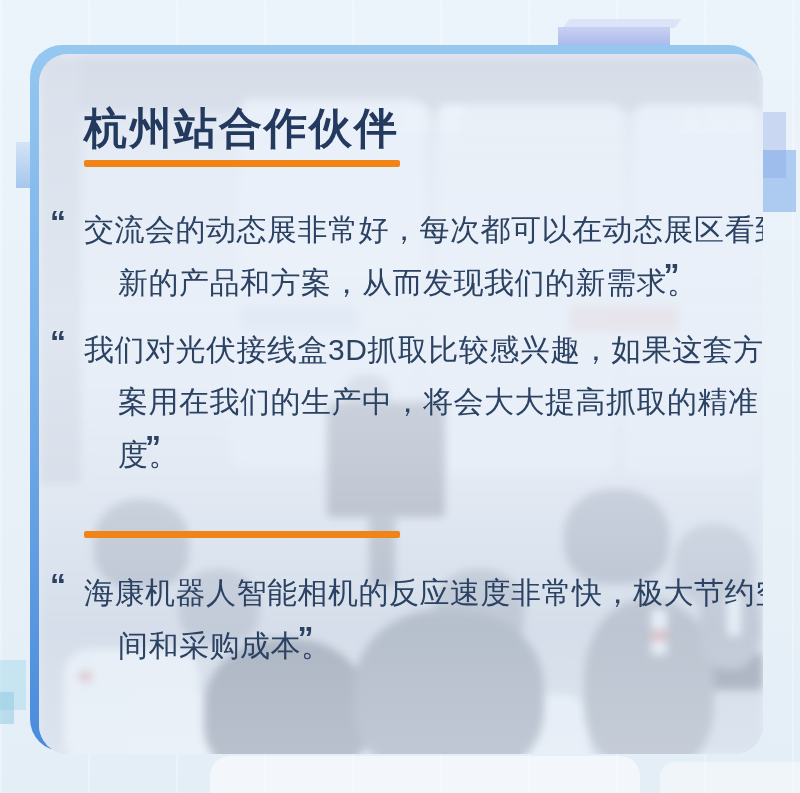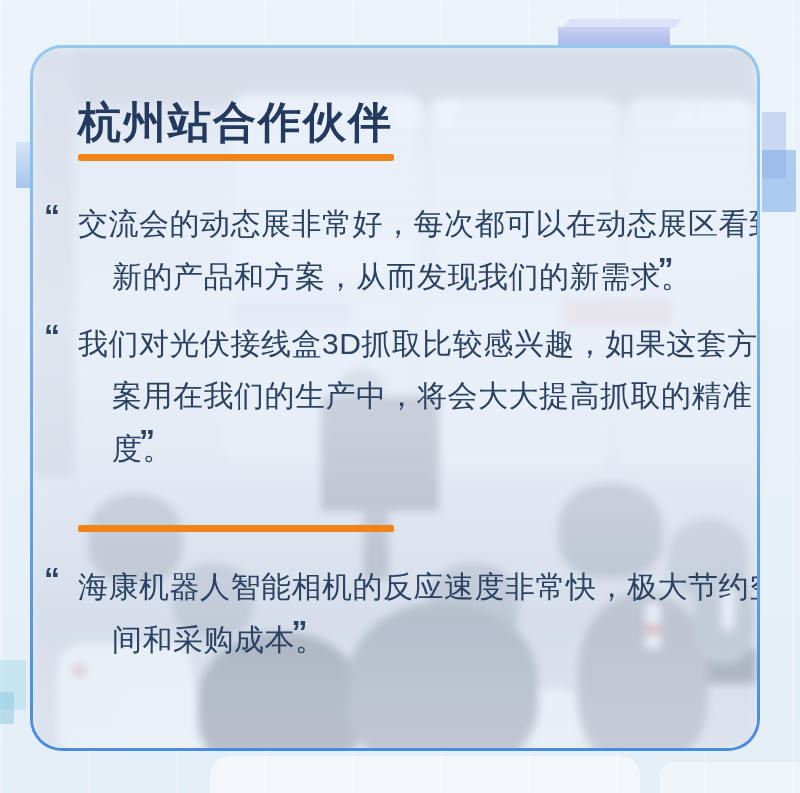--- a/index.html
+++ b/index.html
@@ -17,21 +17,21 @@
   .sq-left{left:16px;top:142px;width:15px;height:46px;background:linear-gradient(180deg,#d3e4f6,#a6c7ec);}
   .sq-right-1{left:762px;top:112px;width:24px;height:66px;background:#c4d1f1;opacity:.85;}
   .sq-right-2{left:762px;top:150px;width:34px;height:62px;background:rgba(122,168,232,.55);}
   .sq-left-b1{left:0px;top:660px;width:26px;height:50px;background:rgba(178,221,236,.6);}
   .sq-left-b2{left:0px;top:692px;width:14px;height:32px;background:rgba(140,202,226,.5);}
   .ghost-1{left:210px;top:756px;width:430px;height:70px;background:rgba(255,255,255,.55);border-radius:20px;}
   .ghost-2{left:660px;top:762px;width:150px;height:50px;background:rgba(255,255,255,.4);border-radius:14px;}
   
   .card-frame{
     position:absolute;left:30px;top:45px;width:730px;height:706px;
-    border-radius:32px;padding:3px;box-sizing:border-box;
+    border-radius:32px;padding:9px;box-sizing:border-box;
     background:linear-gradient(180deg,#95c8f1 0%,#6ea8e6 55%,#4a8bdc 100%);
   }
   .card{position:relative;width:724px;height:700px;border-radius:29px;overflow:hidden;background:#dfe7f1;}
   
   .photo{position:absolute;inset:0;filter:blur(4px);}
   .ph{position:absolute;}
   .ph-base{inset:0;background:linear-gradient(180deg,#b6bccb 0%,#d3dbe7 16%,#dde4ee 42%,#cdd5e2 62%,#bdc5d4 82%,#c4ccda 100%);}
   .ph-topband{left:0;top:0;width:100%;height:58px;background:#9da3b3;}
   .ph-leftcol{left:0;top:0;width:42px;height:430px;background:#aab0bf;}
   .ph-panel{background:#e7ecf4;border-radius:14px;}

